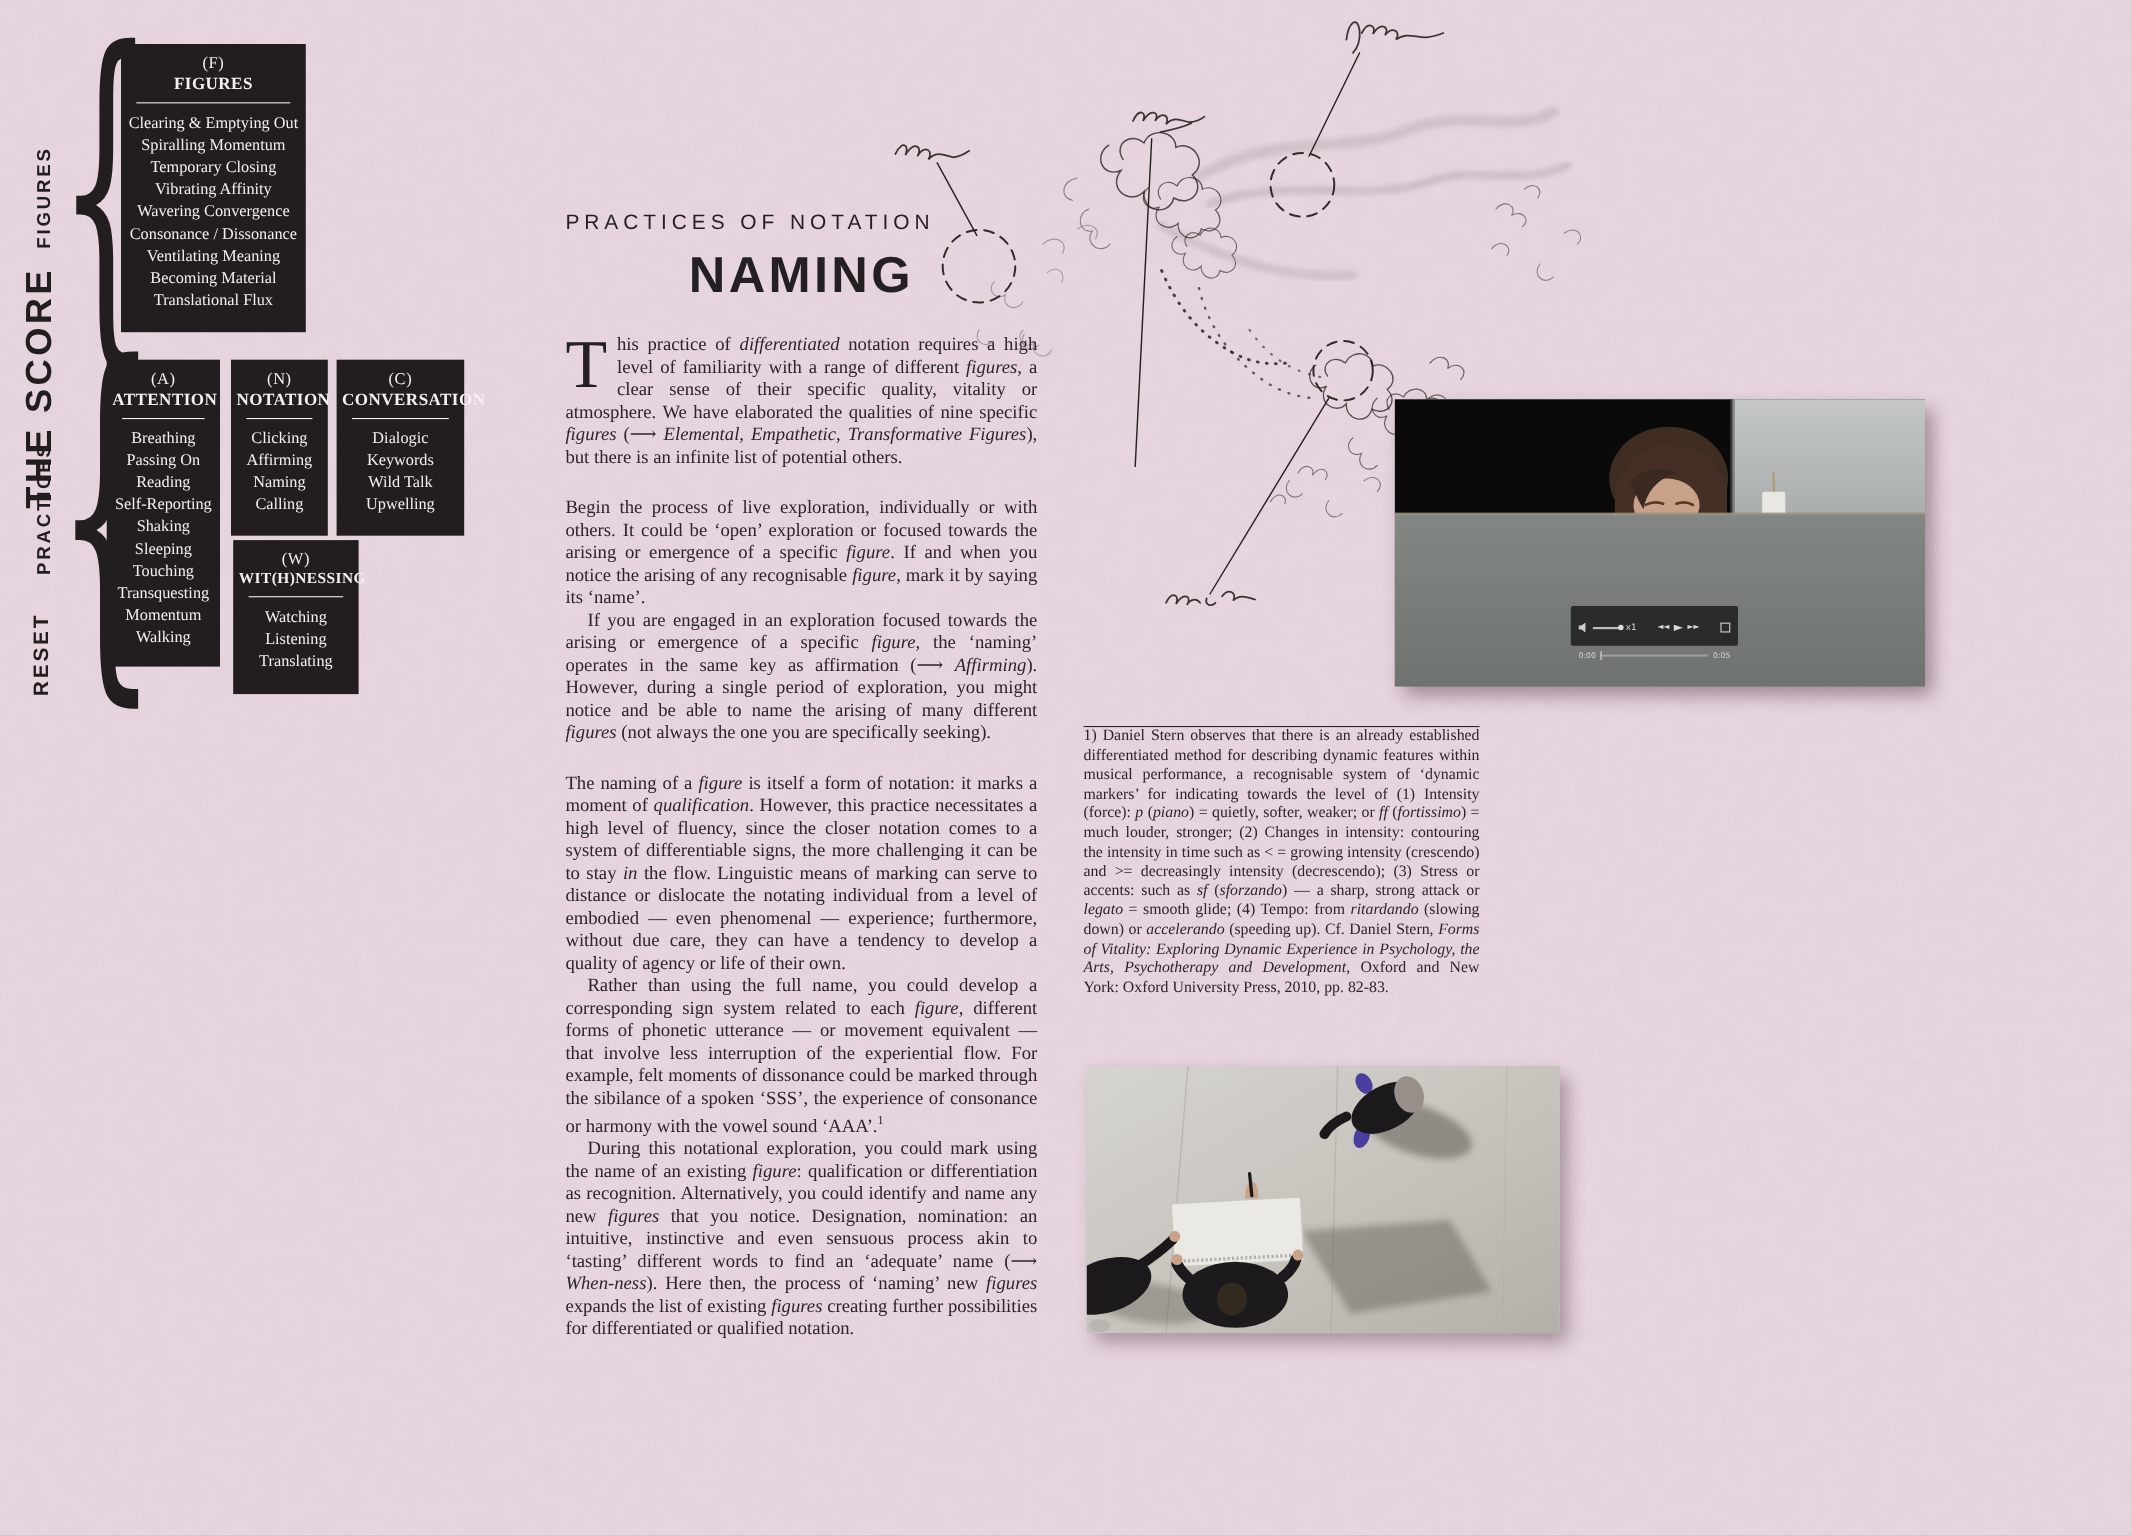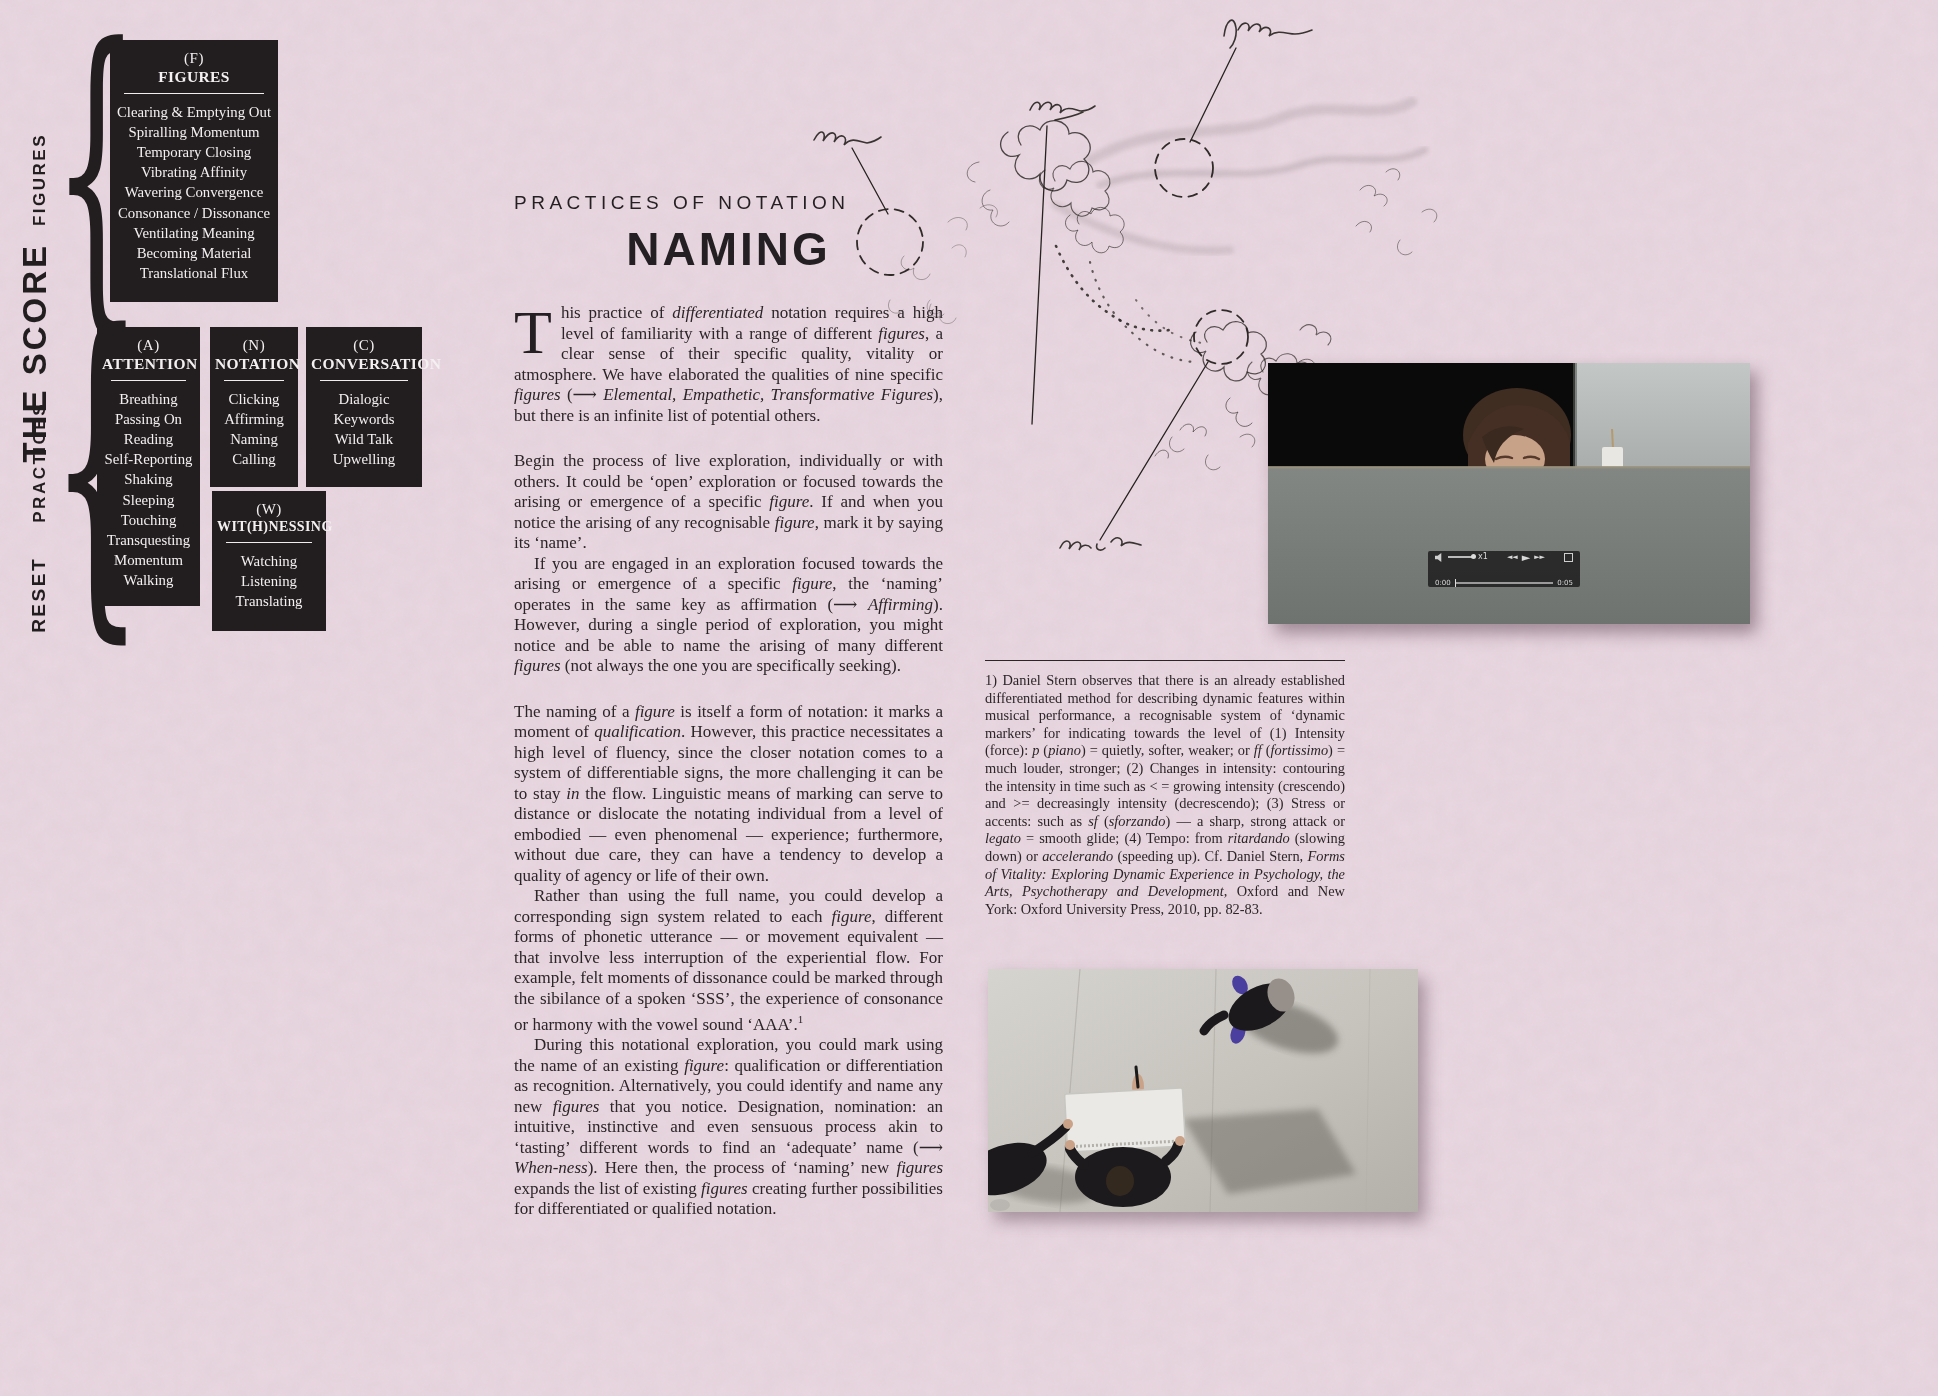--- a/index.html
+++ b/index.html
@@ -30,31 +30,31 @@
   .body{margin-top:27px;font-size:17px;line-height:20.5px;text-align:justify;}
   .body p{margin:0;}
   .body p.gap{margin-top:25px;}
   .body p.indent{text-indent:20px;}
   .dropcap{float:left;font-size:62px;line-height:48px;padding:5px 9px 0 0;color:#241f22;}
   .body i{font-style:italic;}
   sup{font-size:11px;}
 
   
   .footnote{position:absolute;z-index:2;left:985px;top:660px;width:360px;
-            border-top:1.5px solid #2b2528;padding-top:11px;
+            border-top:1.5px solid #2b2528;
             font-size:14.4px;line-height:17.6px;text-align:justify;}
 
   
   .video{position:absolute;z-index:2;left:1268px;top:363px;width:482px;height:261px;
          background:#7b807c;box-shadow:7px 9px 16px rgba(70,45,60,.45);}
   .vcontrols{position:absolute;left:160px;top:188px;width:152px;height:36px;
              background:rgba(28,28,28,.84);border-radius:2px;color:#d9d9d9;
              font-family:"DejaVu Sans",sans-serif;font-size:8px;
-             display:flex;flex-direction:column;justify-content:center;gap:4px;
-             padding:4px 7px;box-sizing:border-box;}
+             display:flex;flex-direction:column;gap:4px;
+             padding:14px 7px;box-sizing:border-box;}
   .vrow{display:flex;align-items:center;gap:4px;}
   .vbtn{cursor:pointer;line-height:1;}
   .vslider{width:26px;height:2px;background:#bbb;position:relative;cursor:pointer;}
   .vslider .knob{position:absolute;right:-2px;top:-2px;width:5px;height:5px;border-radius:50%;background:#ddd;}
   .vprogress{flex:1;height:2px;background:#9a9a9a;position:relative;cursor:pointer;}
   .vprogress .tick{position:absolute;left:0;top:-3px;width:1.5px;height:8px;background:#ddd;}
   .fsicon{width:7px;height:7px;border:1.2px solid #cfcfcf;cursor:pointer;}
   .spacer{flex:1;}
 
   

